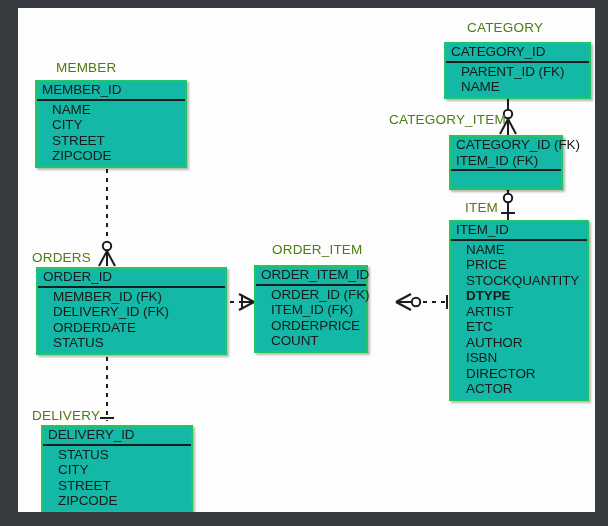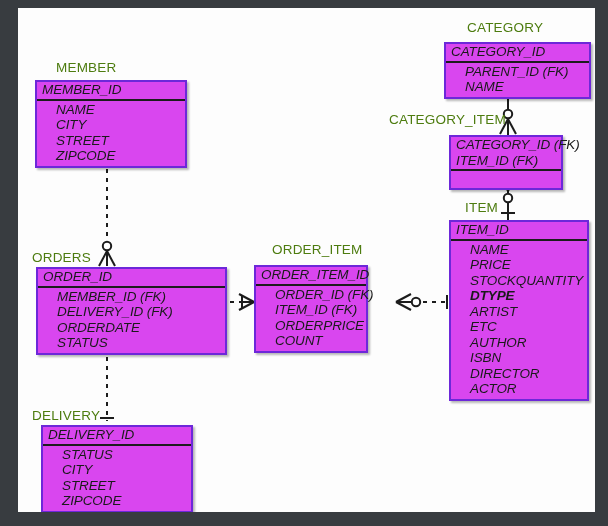--- a/index.html
+++ b/index.html
@@ -27,33 +27,33 @@
     top: 8px;
     width: 577px;
     height: 504px;
     background: #fdfdfd;
     overflow: hidden;
   }
   
   .entity {
     position: absolute;
     box-sizing: border-box;
-    background: #d946ef;
-    border: 2px solid #6d28d9;
+    background: #14b8a6;
+    border: 2px solid #22c55e;
     box-shadow: 2px 2px 2px rgba(0,0,0,0.28);
-    font-style: italic;
   }
   .ent-pk {
     box-sizing: border-box;
     border-bottom: 2px solid #1c1c1c;
     padding: 0px 3px 1px 5px;
   }
   .ent-body {
     box-sizing: border-box;
-    padding: 1px 3px 2px 19px;
+    padding: 1px 3px 2px 3px;
+    margin-left: 12px;
   }
   .attr {
     font-family: "Liberation Sans", sans-serif;
     font-size: 13.5px;
     line-height: 15.5px;
     color: #1a1a1a;
     white-space: nowrap;
     letter-spacing: -0.1px;
   }
   .attr.bold { font-weight: bold; }

